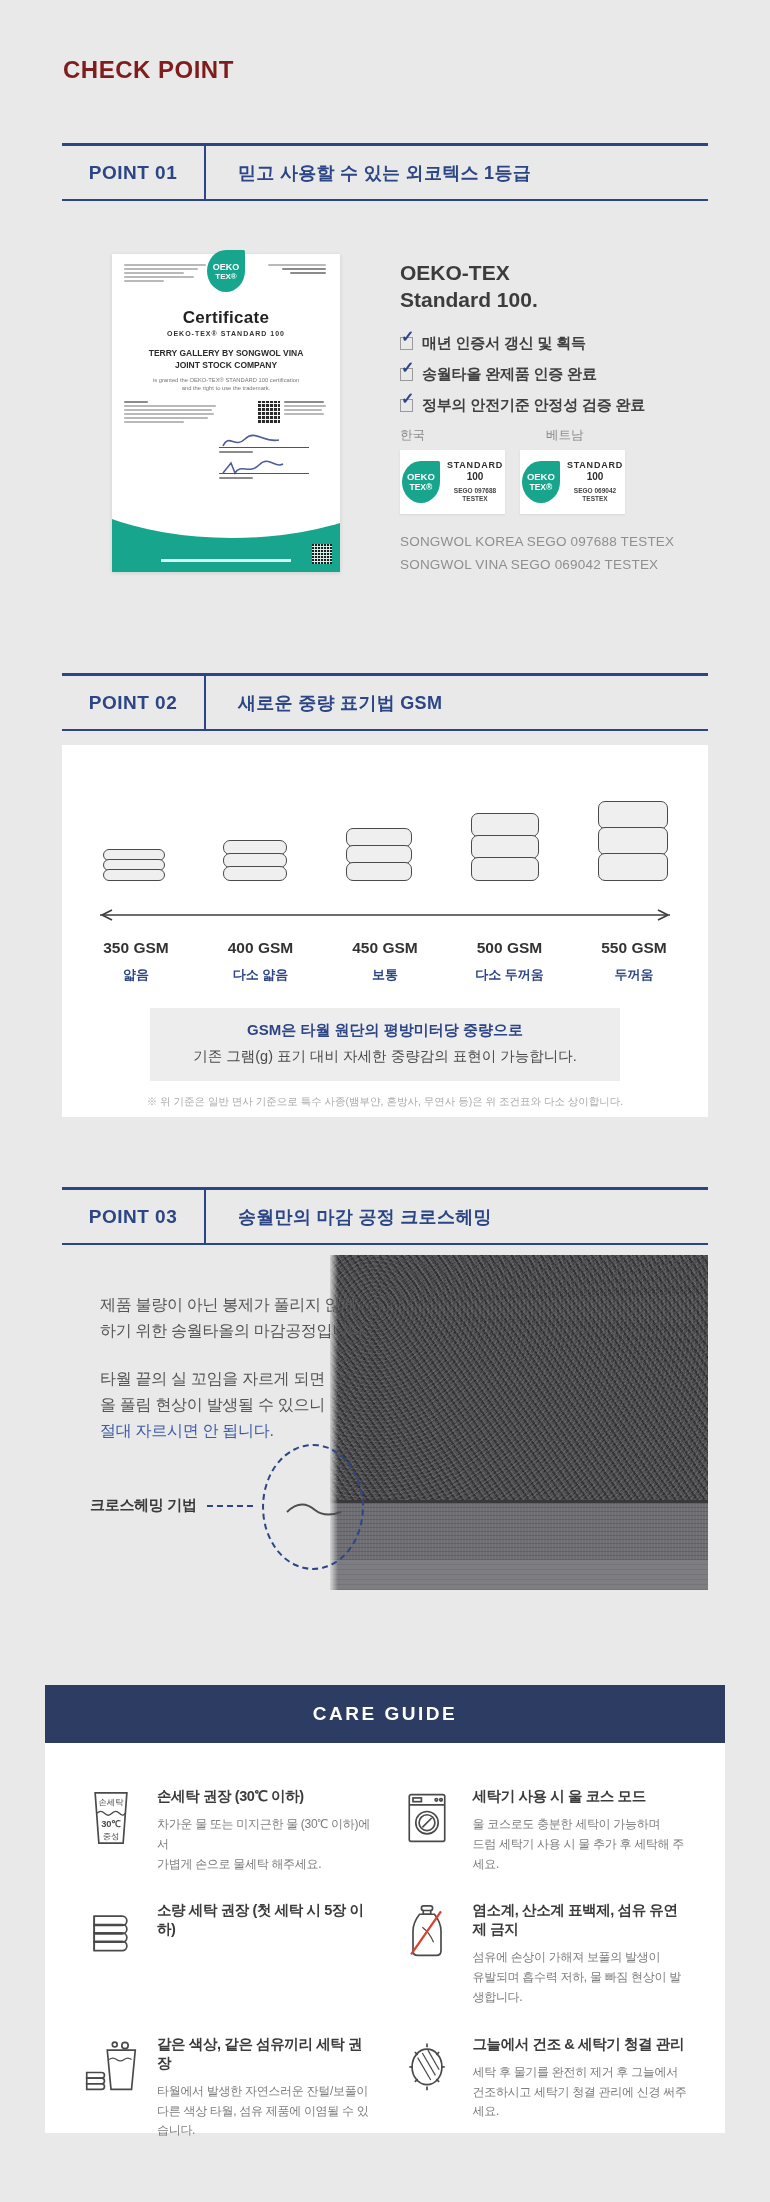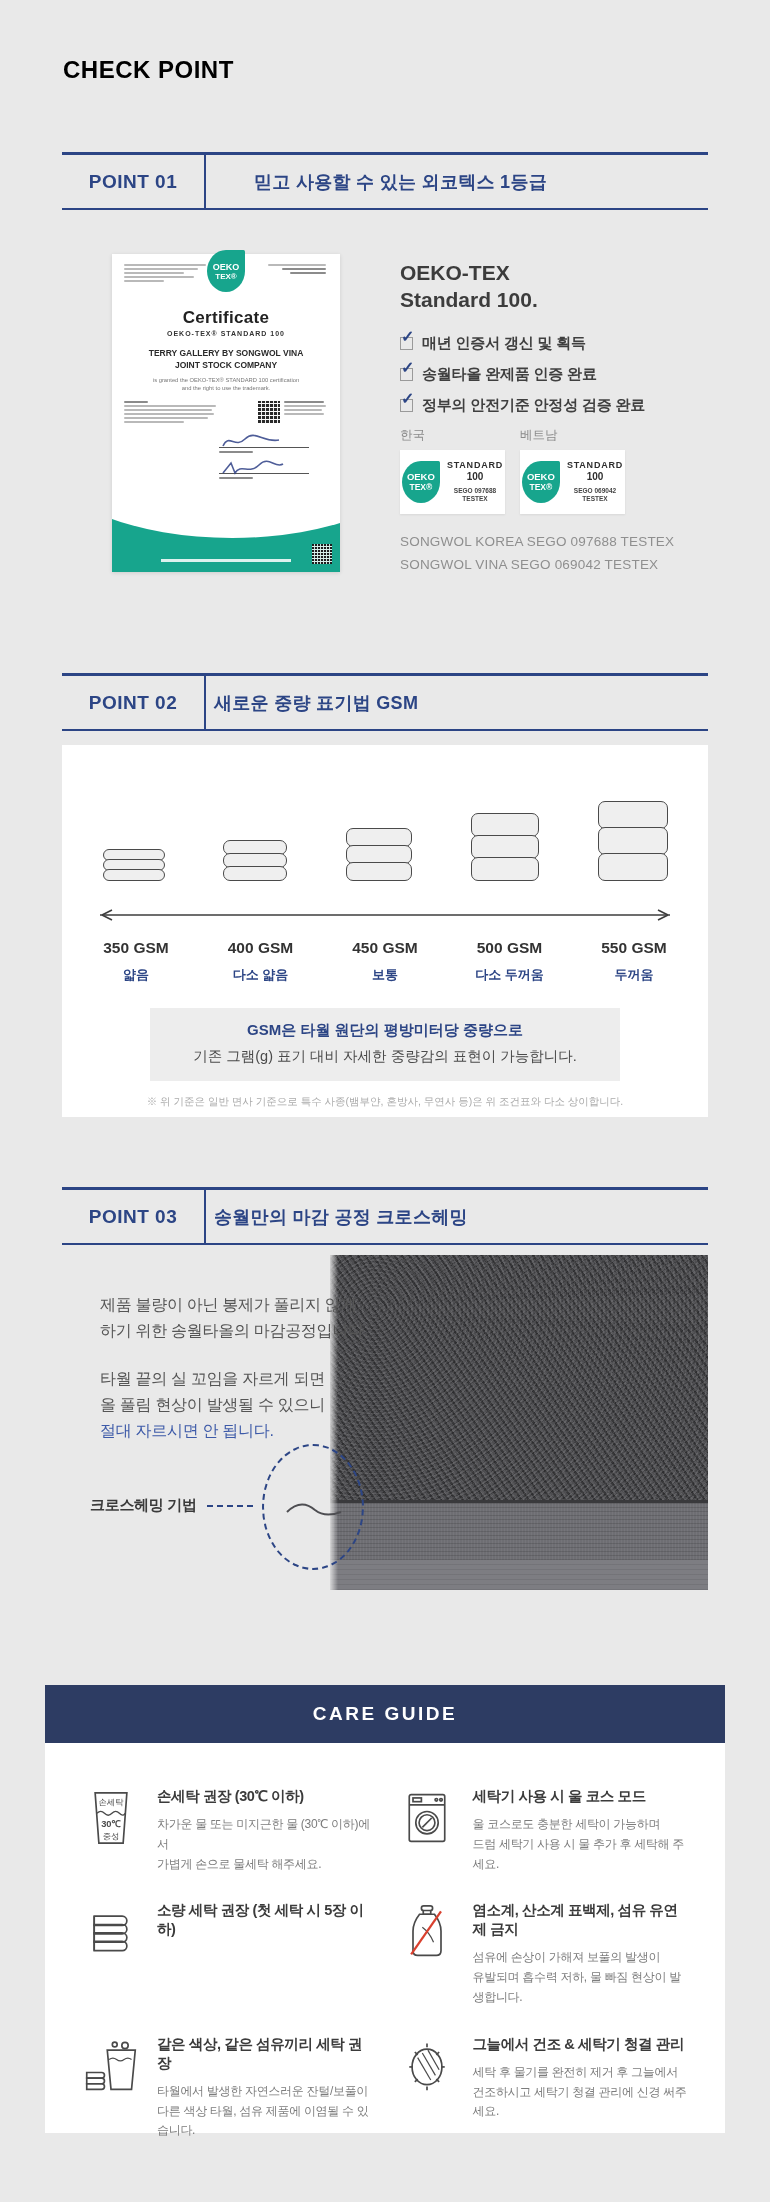--- a/index.html
+++ b/index.html
@@ -1,23 +1,23 @@
 <!DOCTYPE html>
 <html><head>
 <meta charset="utf-8">
 <style>
   html,body{margin:0;padding:0;background:#e9e9e9;}
   *{box-sizing:border-box;font-family:"Liberation Sans",sans-serif;}
   .page{position:relative;width:770px;height:2202px;background:#e9e9e9;overflow:hidden;}
 
   
-  .check-title{position:absolute;left:63px;top:56px;font-size:24px;font-weight:800;color:#000000;letter-spacing:.5px;}
+  .check-title{position:absolute;left:63px;top:56px;font-size:24px;font-weight:800;color:#7f1d1d;letter-spacing:.5px;}
   .point-header{position:absolute;left:62px;width:646px;height:58px;border-top:3px solid #2c4585;border-bottom:2px solid #2c4585;display:flex;align-items:stretch;}
   .point-label{width:144px;border-right:2px solid #2c4585;display:flex;align-items:center;justify-content:center;font-size:19px;font-weight:800;color:#2c4585;letter-spacing:.5px;}
-  .point-title{flex:1;display:flex;align-items:center;padding-left:8px;font-size:18px;font-weight:800;color:#2c4585;letter-spacing:.3px;}
+  .point-title{flex:1;display:flex;align-items:center;padding-left:32px;font-size:18px;font-weight:800;color:#2c4585;letter-spacing:.3px;}
 
   
   .cert{position:absolute;left:112px;top:254px;width:228px;height:318px;background:#fff;box-shadow:0 1px 4px rgba(0,0,0,.12);padding:10px 12px;}
   .bar{background:#b9b9b9;height:2px;margin-bottom:2px;border-radius:1px;}
   .bar.d{background:#8b8b8b;}
   .cert-top{display:flex;justify-content:space-between;}
   .cert-drop{width:38px;height:42px;background:#17a58d;border-radius:50% 4% 50% 50%;display:flex;flex-direction:column;align-items:center;justify-content:center;color:#fff;font-weight:800;margin:0 auto;margin-top:-34px;}
   .cert-drop .l1{font-size:9px;line-height:10px;}
   .cert-drop .l2{font-size:8px;line-height:9px;}
   .cert-name{text-align:center;font-size:17px;font-weight:700;color:#222;margin-top:16px;letter-spacing:.3px;}
@@ -36,21 +36,21 @@
   .cert-band .btext{position:absolute;left:50%;transform:translateX(-50%);bottom:10px;width:130px;height:3px;background:rgba(255,255,255,.85);}
   .cert-band .qr2{position:absolute;right:8px;bottom:8px;width:20px;height:20px;background:#1c1c1c;background-image:repeating-linear-gradient(0deg,transparent 0 2px,#d9f2ec 2px 3px),repeating-linear-gradient(90deg,transparent 0 2px,rgba(217,242,236,.9) 2px 3px);}
 
   .p1-right{position:absolute;left:400px;top:260px;width:310px;}
   .oeko-h{font-size:21px;font-weight:800;color:#3c3c3c;line-height:1.28;}
   .checklist{margin-top:20px;}
   .check-item{display:flex;align-items:center;margin-bottom:12px;}
   .checkbox{position:relative;width:13px;height:13px;border:1.5px solid #9a9a9a;margin-right:9px;flex:0 0 auto;}
   .checkbox .tick{position:absolute;left:0px;top:-9px;color:#2c4585;font-size:16px;font-weight:800;line-height:16px;}
   .check-text{font-size:15px;font-weight:600;color:#3f3f3f;letter-spacing:-.2px;}
-  .countries{display:flex;margin-top:8px;}
+  .countries{display:flex;margin-top:8px;gap:26px;}
   .country{width:120px;font-size:12.5px;color:#8a8a8a;}
   .badges{display:flex;gap:15px;margin-top:6px;}
   .badge{width:105px;height:64px;background:#fff;display:flex;align-items:center;justify-content:center;gap:7px;box-shadow:0 1px 2px rgba(0,0,0,.08);}
   .badge-drop{width:38px;height:42px;background:#17a58d;border-radius:50% 4% 50% 50%;display:flex;flex-direction:column;align-items:center;justify-content:center;color:#fff;font-weight:800;}
   .badge-drop .l1{font-size:9.5px;line-height:10px;}
   .badge-drop .l2{font-size:8.5px;line-height:10px;}
   .badge-info{text-align:center;}
   .badge-std{font-size:9px;font-weight:800;color:#2e2e2e;letter-spacing:.8px;line-height:1.2;}
   .badge-100{font-size:10px;font-weight:800;color:#2e2e2e;line-height:1.2;}
   .badge-code{font-size:6.5px;font-weight:700;color:#444;margin-top:3px;line-height:1.4;}
@@ -105,21 +105,21 @@
   .care-item-title{font-size:14.5px;font-weight:800;color:#3b3b3b;letter-spacing:-.4px;}
   .care-item-desc{margin-top:9px;font-size:12px;color:#7c7c7c;line-height:1.65;letter-spacing:-.3px;}
 </style>
 </head>
 <body>
 
 <div class="page">
 
   <div class="check-title">CHECK POINT</div>
 
-  <div class="point-header" style="top:152px;gap:40px;">
+  <div class="point-header" style="top:143px;">
     <div class="point-label">POINT 01</div>
     <div class="point-title">믿고 사용할 수 있는 외코텍스 1등급</div>
   </div>
 
   <div class="cert">
     <div class="cert-top">
       <div style="width:86px;">
         <div class="bar" style="width:82px;"></div>
           <div class="bar" style="width:74px;"></div>
         <div class="bar" style="width:60px;"></div>

